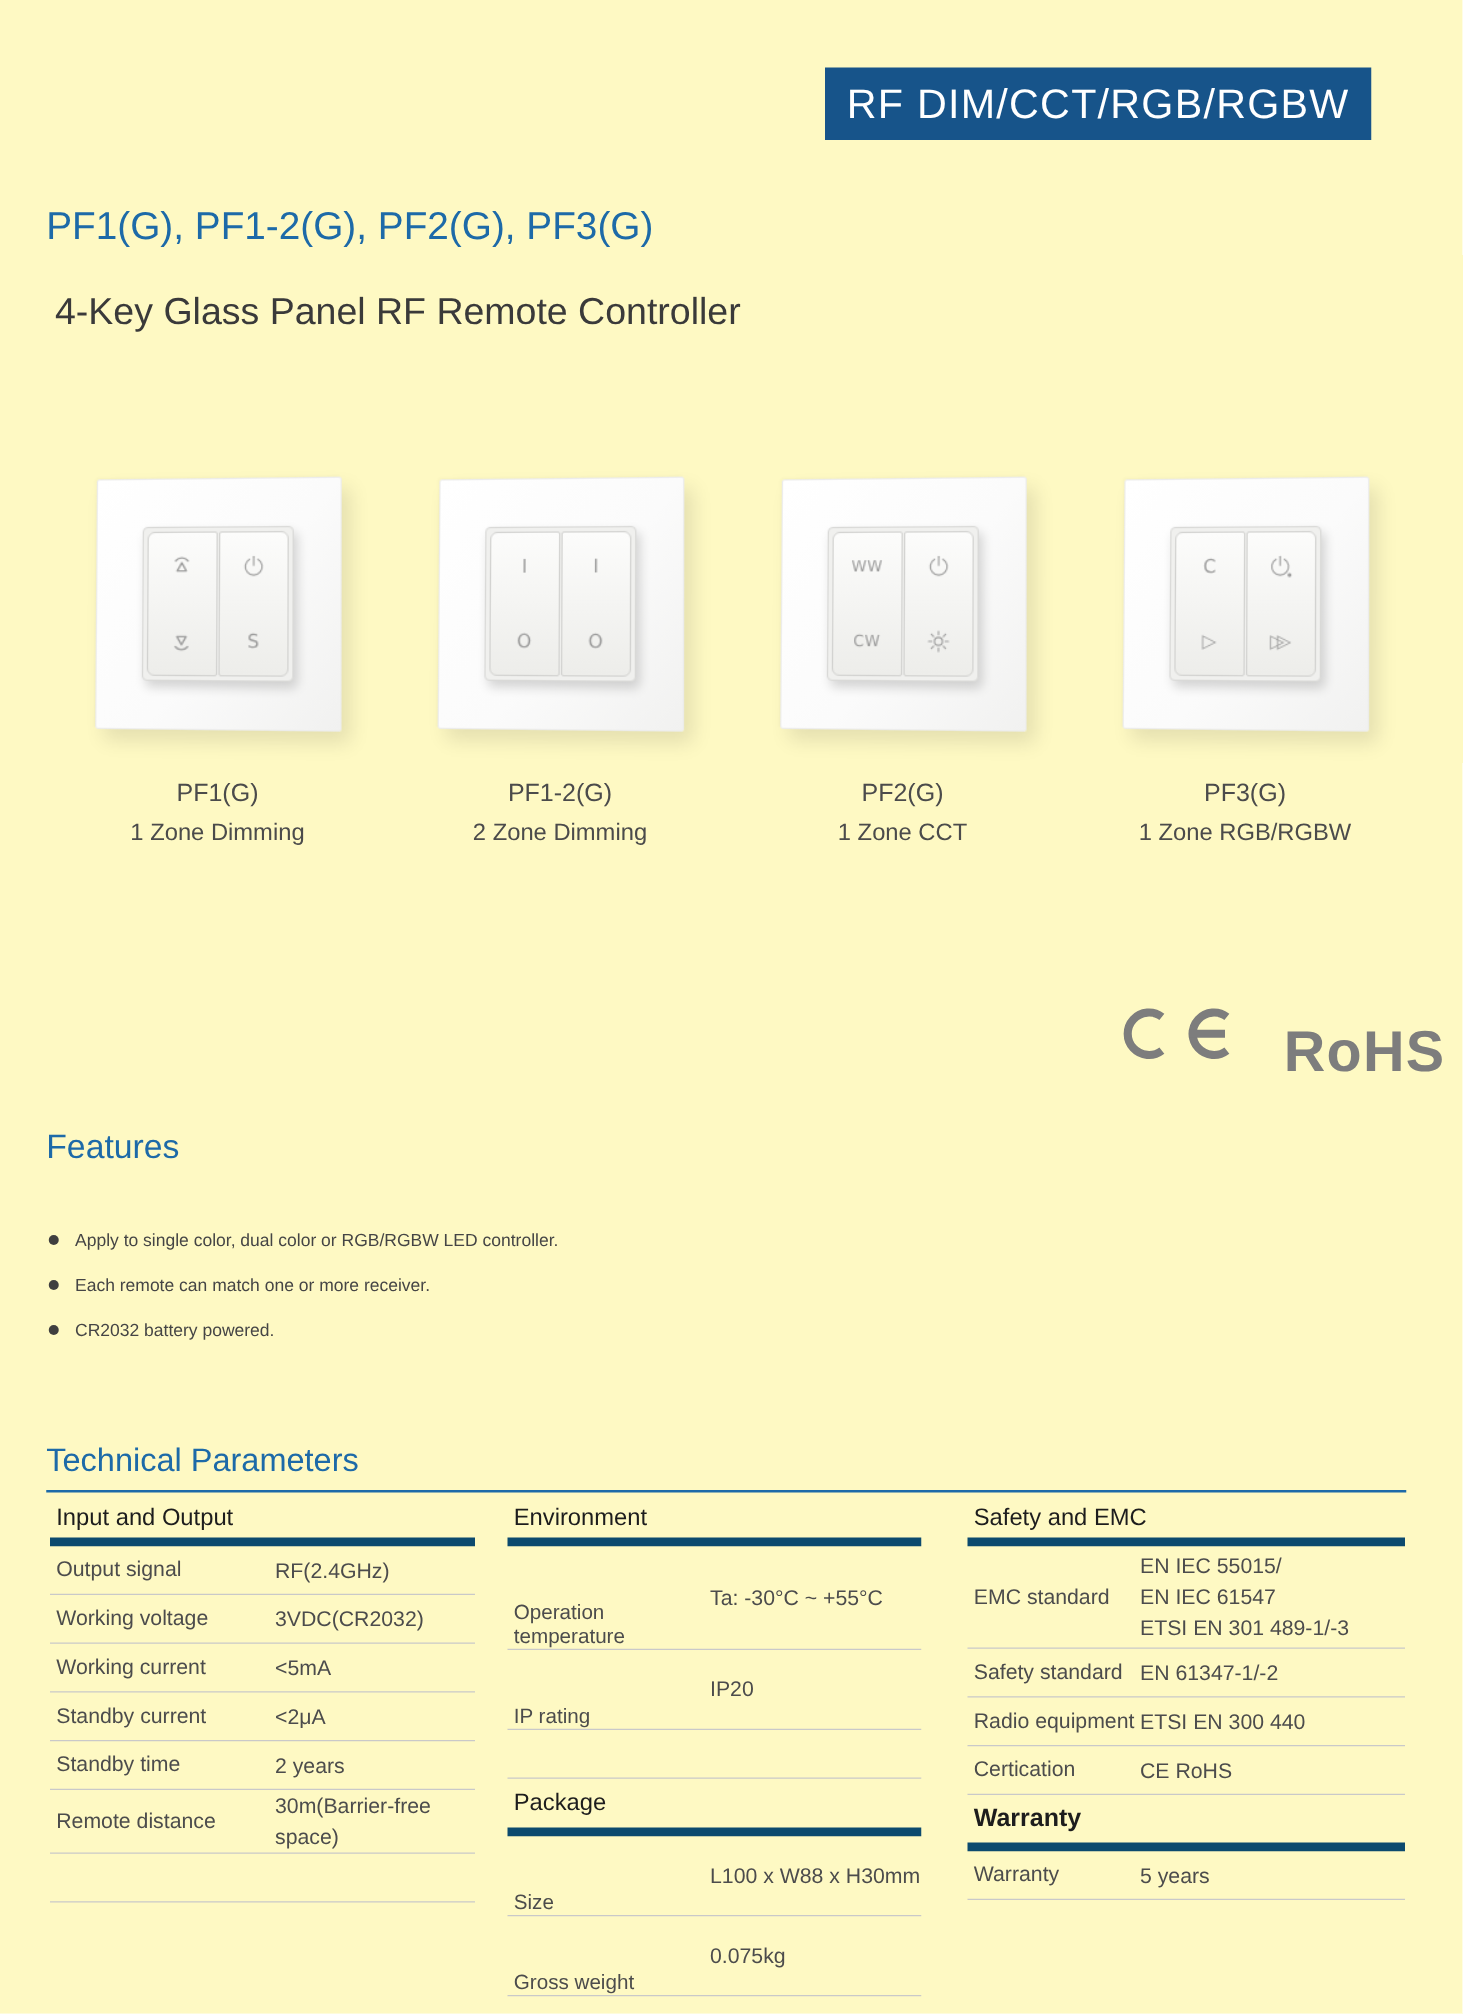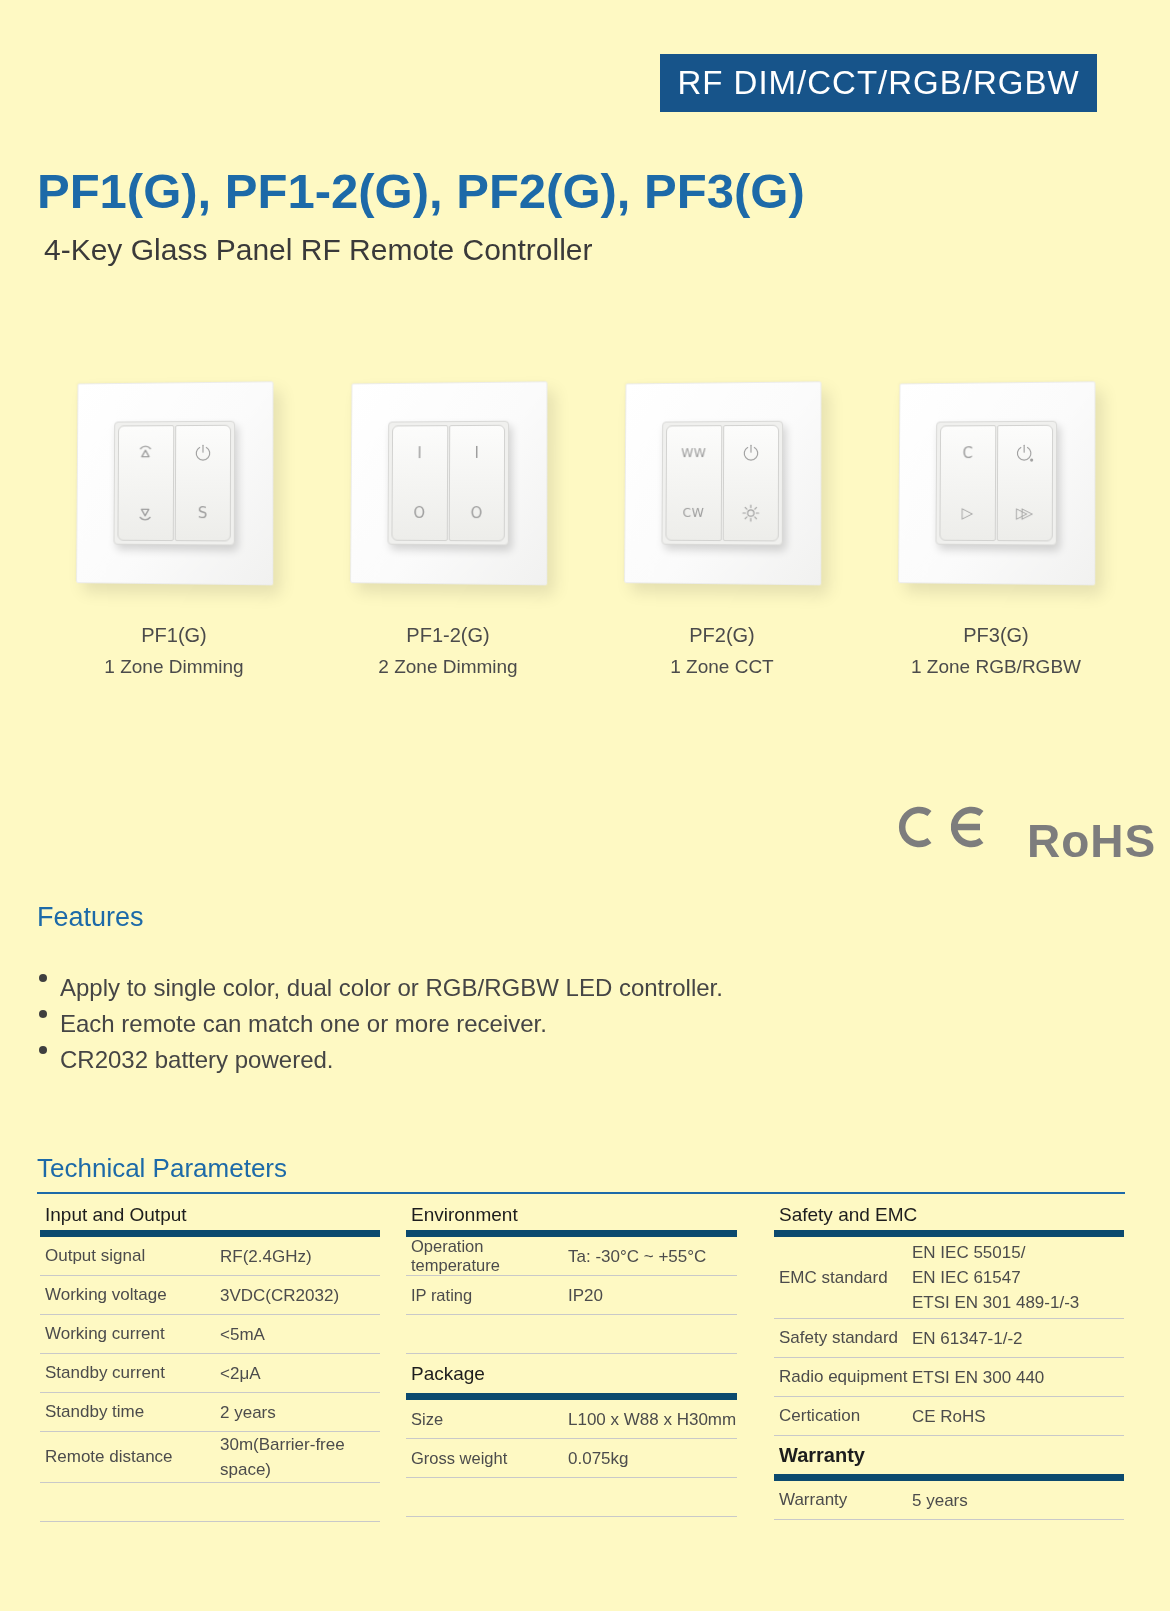--- a/index.html
+++ b/index.html
@@ -5,21 +5,21 @@
   html,body{margin:0;padding:0;background:#ffffff;}
   .page{position:relative;width:1170px;height:1611px;background:#fef9c3;overflow:hidden;
         font-family:"Liberation Sans",sans-serif;}
 
   
   .banner{position:absolute;left:660px;top:54px;width:437px;height:58px;background:#17548a;
           color:#ffffff;font-size:33px;letter-spacing:1px;display:flex;align-items:center;
           justify-content:center;font-weight:400;}
 
   
-  .title{position:absolute;left:37px;top:163px;font-size:49px;color:#1d6aa8;font-weight:700;}
+  .title{position:absolute;left:37px;top:163px;font-size:31px;color:#1d6aa8;font-weight:400;}
   .subtitle{position:absolute;left:44px;top:233px;font-size:30px;color:#3a3a3a;font-weight:400;}
 
   
   .gallery{position:absolute;left:37px;top:358px;width:1096px;display:flex;}
   .card{width:274px;display:flex;flex-direction:column;align-items:center;}
   .panel3d{height:250px;display:flex;align-items:center;justify-content:center;}
   .glass{width:196px;height:200px;background:linear-gradient(128deg,#ffffff 0%,#fbfbfb 55%,#f1f1f0 100%);
          border:1px solid #ececeb;border-radius:2px;
          box-shadow:7px 9px 16px rgba(0,0,0,0.10), -1px -1px 3px rgba(0,0,0,0.03);
          transform:perspective(1100px) rotateY(-7deg) rotateX(2deg);
@@ -40,41 +40,41 @@
   .zone{font-size:19px;color:#4b4b4b;margin-top:9px;text-align:center;}
 
   
   .certs{position:absolute;left:893px;top:786px;display:flex;align-items:center;gap:30px;}
   .ce svg{display:block;}
   .rohs{font-size:46px;font-weight:bold;color:#7d7d7d;letter-spacing:1px;margin-top:28px;}
 
   
   .feat-head{position:absolute;left:37px;top:902px;font-size:27px;color:#1d6aa8;font-weight:400;}
   .features{position:absolute;left:39px;top:974px;list-style:none;margin:0;padding:0;}
-  .features li{display:flex;height:36px;font-size:24px;color:#454545;}
+  .features li{display:flex;align-items:center;height:36px;font-size:14px;color:#454545;}
   .dot{width:8px;height:8px;border-radius:50%;background:#3f3f3f;margin-right:13px;flex-shrink:0;}
 
   
   .tech-head{position:absolute;left:37px;top:1153px;font-size:26px;color:#1d6aa8;font-weight:400;}
   .blue-rule{position:absolute;left:37px;top:1192px;width:1088px;height:2px;background:#1d6aa8;}
   .tcol{position:absolute;top:1200px;}
   .tcol.c1{left:40px;width:340px;}
   .tcol.c2{left:406px;width:331px;}
   .tcol.c3{left:774px;width:350px;}
   .tsec{height:30px;display:flex;align-items:center;padding-left:5px;font-size:19px;color:#1d1d1d;
         border-bottom:7px solid #0c4a6e;}
   .tsec.tall{height:39px;}
   .tsec.warr{height:38px;font-weight:bold;font-size:20px;}
   .trow{min-height:39px;display:flex;align-items:center;padding-left:5px;
         border-bottom:1px solid #c9c9c9;font-size:17px;color:#4c4c4c;box-sizing:border-box;}
   .trow.tall82{min-height:82px;}
   .trow.blank{min-height:39px;}
   .tlabel{flex-shrink:0;}
   .c1 .tlabel{width:175px;}
-  .c2 .tlabel{width:157px;font-size:16.5px;}
+  .c2 .tlabel{width:157px;font-size:16.5px;margin-top:44px;}
   .c3 .tlabel{width:133px;}
   .tvalue{white-space:pre-line;line-height:25px;}
 </style>
 </head>
 <body>
 
 <div class="page">
 
   <div class="banner">RF DIM/CCT/RGB/RGBW</div>
 

